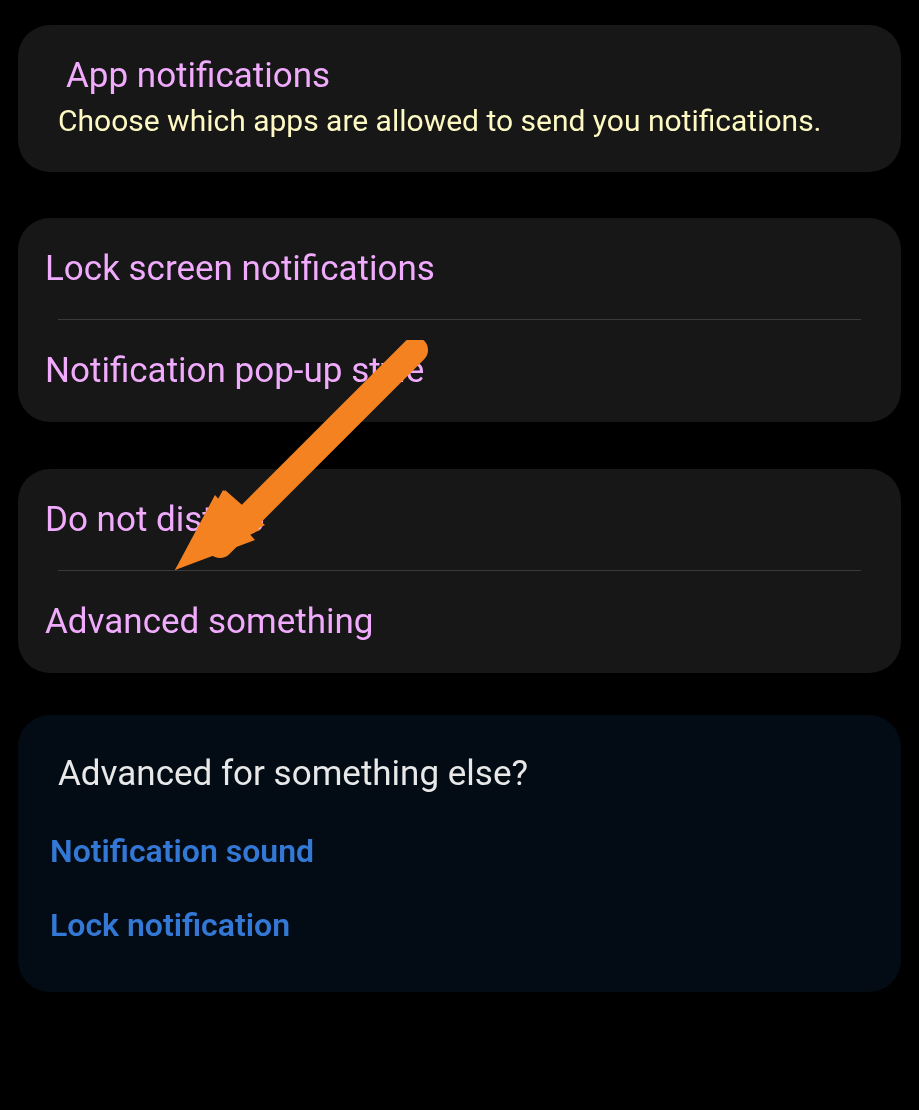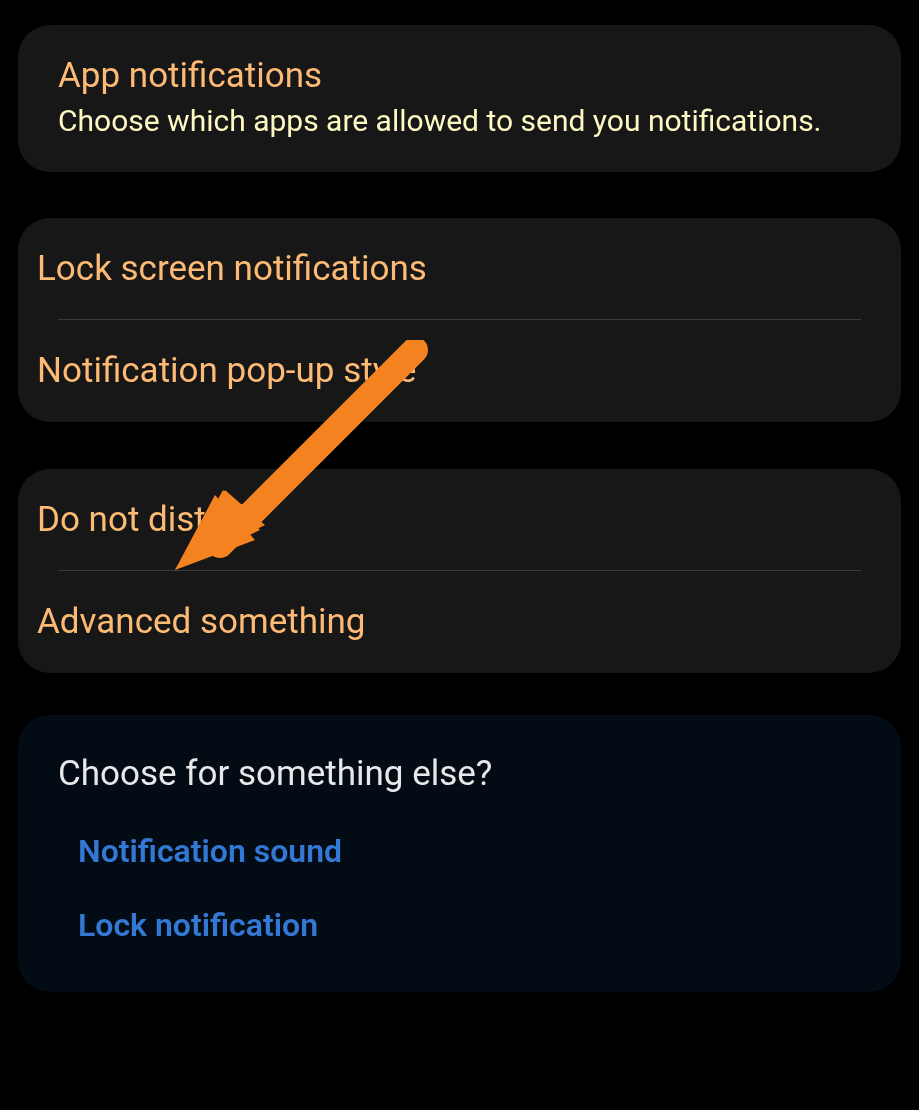--- a/index.html
+++ b/index.html
@@ -36,24 +36,25 @@
       padding-bottom: 30px;
     }
     .item {
       padding: 28px 19px;
       cursor: pointer;
     }
     .item-with-sub {
       padding: 28px 40px 32px 40px;
     }
     .item-title {
-      color: #fdba74;
+      color: #f0abfc;
       font-size: 35px;
       font-weight: 400;
       line-height: 1.3;
+      margin-left: 8px;
     }
     .item-subtitle {
       color: #fef9c3;
       font-size: 30px;
       font-weight: 400;
       margin-top: 2px;
       line-height: 1.3;
     }
     .divider {
       height: 1px;
@@ -63,21 +64,21 @@
     .looking-title {
       color: #e8e8e8;
       font-size: 35px;
       font-weight: 400;
       padding: 38px 40px 20px 40px;
     }
     .link-item {
       color: #3478d6;
       font-size: 32px;
       font-weight: 600;
-      padding: 18px 60px;
+      padding: 18px 32px;
       cursor: pointer;
     }
     .arrow-overlay {
       position: absolute;
       top: 340px;
       left: 165px;
       pointer-events: none;
     }
   </style>
 </head>
@@ -104,21 +105,21 @@
   <div class="item">
     <div class="item-title">Do not disturb</div>
   </div>
   <div class="divider"></div>
   <div class="item">
     <div class="item-title">Advanced something</div>
   </div>
 </div>
 
 <div class="card card-4">
-  <div class="looking-title">Choose for something else?</div>
+  <div class="looking-title">Advanced for something else?</div>
   <div class="link-item">Notification sound</div>
   <div class="link-item">Lock notification</div>
 </div>
 
 <svg class="arrow-overlay" width="280" height="260" viewBox="0 0 280 260">
   <defs>
     <marker id="arrowhead" markerWidth="10" markerHeight="10" refX="2" refY="5" orient="auto">
       <polygon points="0 0, 10 5, 0 10" fill="#f58220"></polygon>
     </marker>
   </defs>

